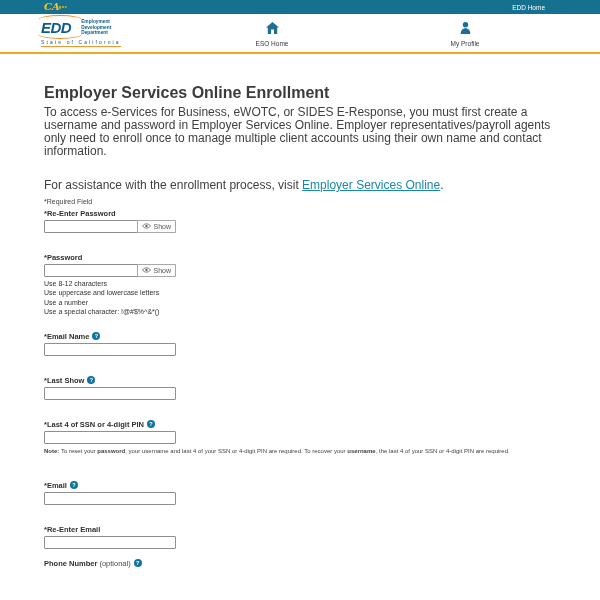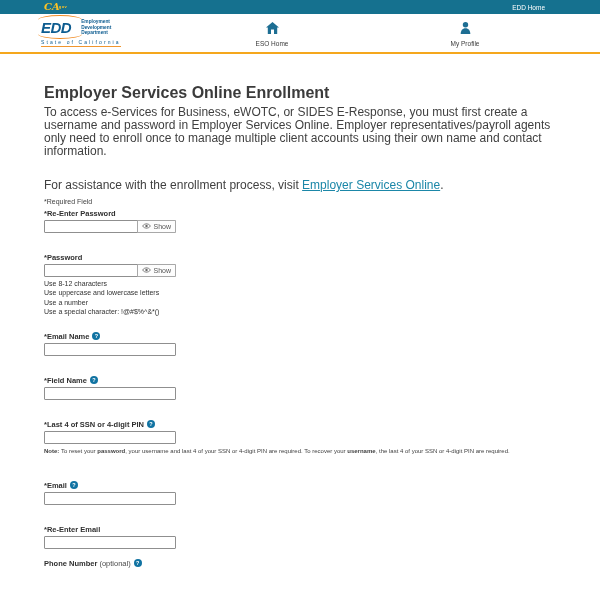--- a/index.html
+++ b/index.html
@@ -323,21 +323,21 @@
   <div class="group g-first">
     <label class="field-label">
       <span><span class="req">*</span><span>Email Name</span></span>
       <span class="help">?</span>
     </label>
     <input class="txt-input" type="text" value="" style="">
   </div>
 
   <div class="group g-last">
     <label class="field-label">
-      <span><span class="req">*</span><span>Field Name</span></span>
+      <span><span class="req">*</span><span>Last Show</span></span>
       <span class="help">?</span>
     </label>
     <input class="txt-input" type="text" value="" style="">
   </div>
 
   <div class="group g-ssn">
     <label class="field-label">
       <span><span class="req">*</span><span>Last 4 of SSN or 4-digit PIN</span></span>
       <span class="help">?</span>
     </label>

